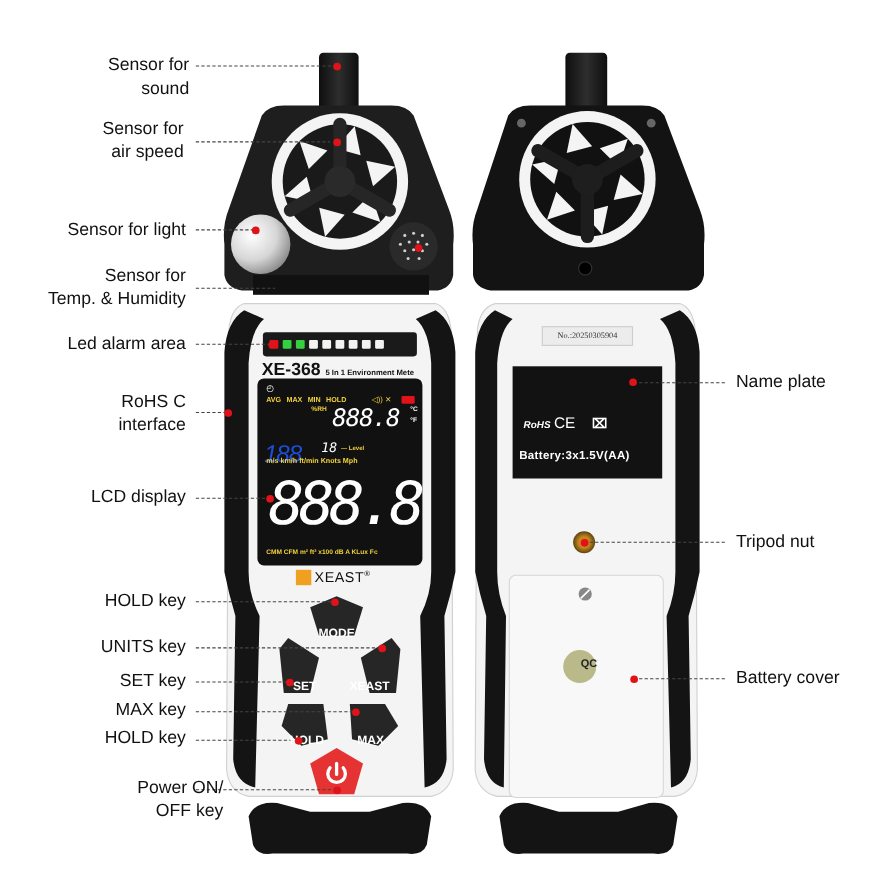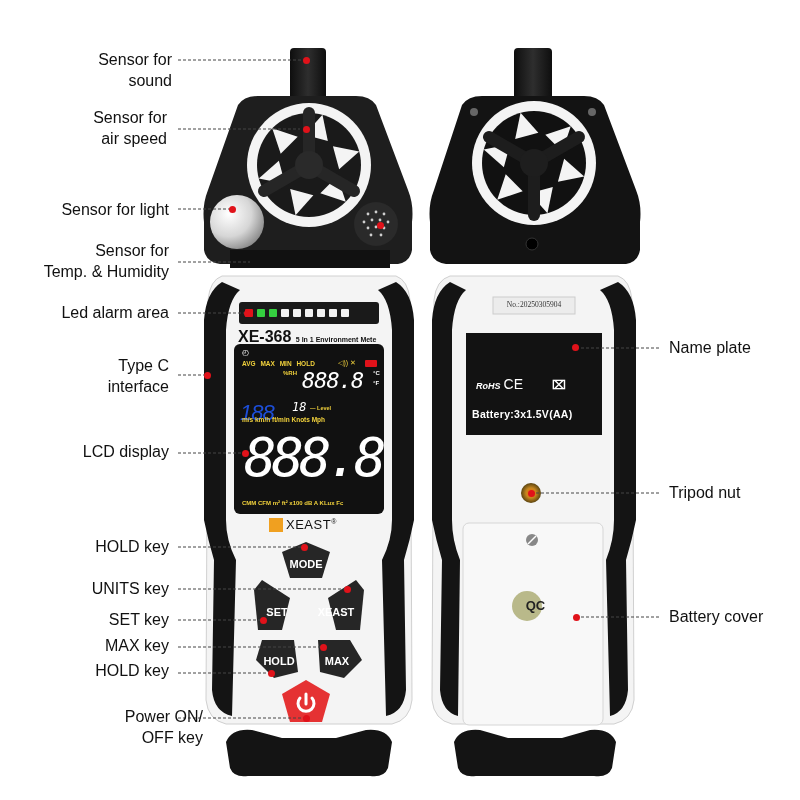--- a/index.html
+++ b/index.html
@@ -2,21 +2,21 @@
 <html><head>
 <meta charset="utf-8">
 <style>
   html,body{margin:0;padding:0;background:#fff;}
   body{width:800px;height:800px;position:relative;overflow:hidden;font-family:"Liberation Sans",sans-serif;color:#111;}
   .lbl{position:absolute;font-size:16px;line-height:21px;text-align:right;color:#111;white-space:nowrap;}
   .lbl.r{text-align:left;}
   .dot{position:absolute;width:7px;height:7px;border-radius:50%;background:#e0121a;margin:-3px 0 0 -3px;z-index:5;}
   svg{position:absolute;left:0;top:0;}
   .lcdtxt{font-family:"Liberation Sans",sans-serif;font-weight:bold;}
-  .keylbl{position:absolute;color:#fff;font-weight:bold;font-size:11px;text-align:center;font-family:"Liberation Sans",sans-serif;}
+  .keylbl{position:absolute;color:#fff;font-weight:bold;font-size:11px;text-align:center;font-family:"Liberation Sans",sans-serif;margin-top:12px;}
 </style>
 </head>
 <body>
 
 <svg width="800" height="800" viewBox="0 0 800 800">
   <defs>
     <linearGradient id="blk" x1="0" x2="1">
       <stop offset="0" stop-color="#0e0e0e"></stop>
         <stop offset="0.5" stop-color="#2e2e2e"></stop>
         <stop offset="1" stop-color="#0e0e0e"></stop>
@@ -186,21 +186,21 @@
 <div class="dot" style="left:306px;top:718px"></div>
 <div class="dot" style="left:575px;top:347px"></div>
 <div class="dot" style="left:531px;top:493px"></div>
 <div class="dot" style="left:576px;top:617px"></div>
 
 <div class="lbl" style="right:628px;top:49px"><span>Sensor for</span><br><span>sound</span></div>
 <div class="lbl" style="right:633px;top:107px"><span>Sensor for</span><br><span>air speed</span></div>
 <div class="lbl" style="right:631px;top:199px"><span>Sensor for light</span></div>
 <div class="lbl" style="right:631px;top:240px"><span>Sensor for</span><br><span>Temp. &amp; Humidity</span></div>
 <div class="lbl" style="right:631px;top:302px"><span>Led alarm area</span></div>
-<div class="lbl" style="right:631px;top:355px"><span>Type C</span><br><span>interface</span></div>
+<div class="lbl" style="right:631px;top:355px"><span>RoHS C</span><br><span>interface</span></div>
 <div class="lbl" style="right:631px;top:441px"><span>LCD display</span></div>
 <div class="lbl" style="right:631px;top:536px"><span>HOLD key</span></div>
 <div class="lbl" style="right:631px;top:578px"><span>UNITS key</span></div>
 <div class="lbl" style="right:631px;top:609px"><span>SET key</span></div>
 <div class="lbl" style="right:631px;top:635px"><span>MAX key</span></div>
 <div class="lbl" style="right:631px;top:660px"><span>HOLD key</span></div>
 <div class="lbl" style="right:597px;top:706px"><span>Power ON/</span><br><span>OFF key</span></div>
 
 <div class="lbl r" style="left:669px;top:337px"><span>Name plate</span></div>
 <div class="lbl r" style="left:669px;top:482px"><span>Tripod nut</span></div>
@@ -235,17 +235,17 @@
 <div class="keylbl" style="left:285px;top:558px;width:42px;">MODE</div>
 <div class="keylbl" style="left:258px;top:606px;width:38px;">SET</div>
 <div class="keylbl" style="left:316px;top:606px;width:40px;">XEAST</div>
 <div class="keylbl" style="left:260px;top:655px;width:38px;">HOLD</div>
 <div class="keylbl" style="left:318px;top:655px;width:38px;">MAX</div>
 <div style="position:absolute;left:284px;top:684px;width:44px;height:38px;"><span></span></div>
 
 <div style="position:absolute;left:494px;top:300px;width:80px;text-align:center;font-family:'Liberation Serif',serif;font-size:7.5px;color:#333;">No.:20250305904</div>
 <div style="position:absolute;left:476px;top:376px;width:116px;color:#fff;font-size:11px;font-weight:bold;white-space:nowrap;">
   <span style="font-size:9px;font-style:italic;margin-right:0;">RoHS</span>
-  <span style="font-size:14px;font-weight:normal;margin-right:26px;">CE</span>
+  <span style="font-size:14px;font-weight:normal;margin-right:12px;">CE</span>
   <span style="font-size:12px;">⌧</span>
 </div>
 <div style="position:absolute;left:472px;top:408px;width:128px;color:#fff;font-size:10.5px;font-weight:bold;white-space:nowrap;letter-spacing:0.3px;">Battery:3x1.5V(AA)</div>
-<div style="position:absolute;left:512px;top:598px;width:47px;text-align:center;font-size:13px;font-weight:bold;color:#222;">QC</div>
+<div style="position:absolute;left:512px;top:598px;width:47px;text-align:center;font-size:10px;font-weight:bold;color:#222;">QC</div>
 
 </body></html>

